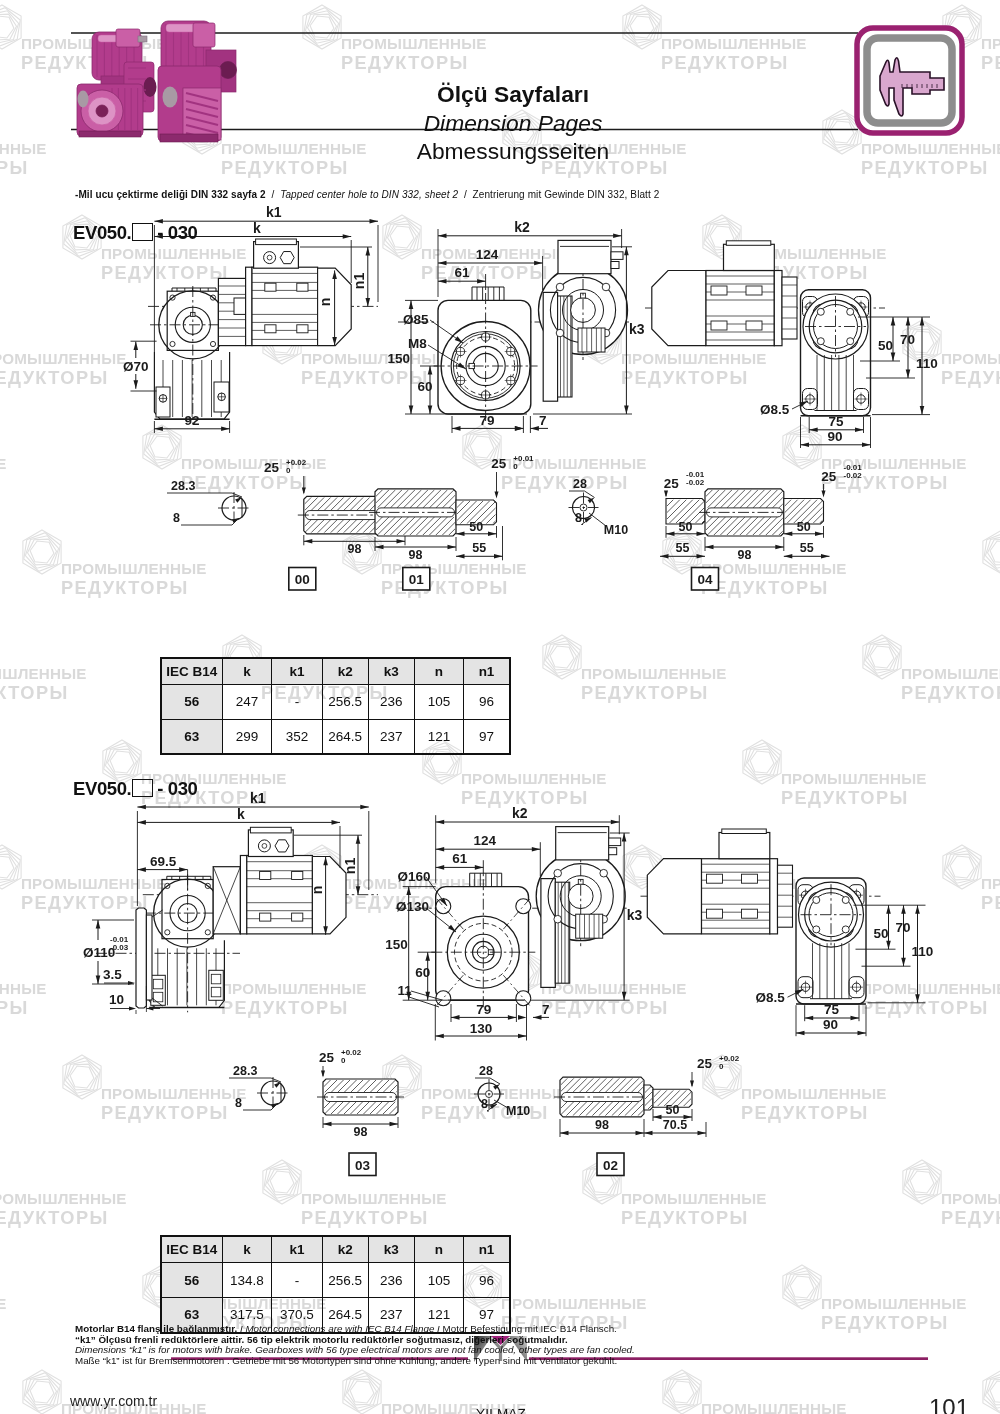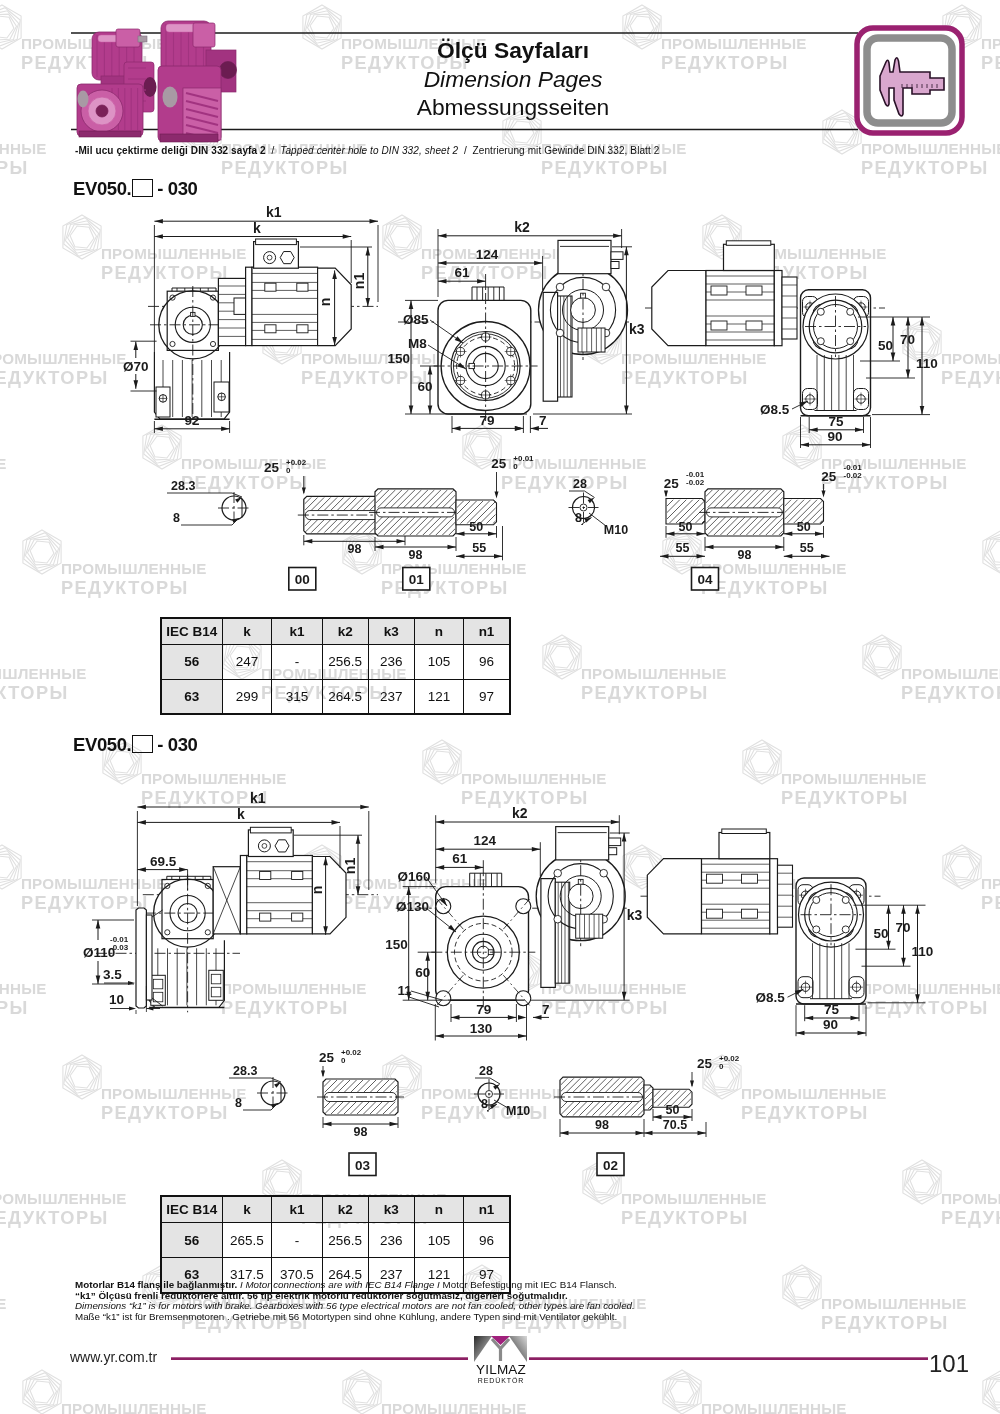--- a/index.html
+++ b/index.html
@@ -1,19 +1,19 @@
 <!DOCTYPE html>
 <html><head><meta charset="utf-8">
 <style>
 * { margin:0; padding:0; box-sizing:border-box; }
 body { font-family:"Liberation Sans", sans-serif; background:#ffffff; }
 #page { position:relative; width:1000px; height:1414px; overflow:hidden; background:#fff; }
-.abs { position:absolute; }
+.abs { position:absolute;margin-top:44px; }
 svg { position:absolute; left:0; top:0; }
-.dt { position:absolute; border-collapse:collapse; table-layout:fixed; border:2.2px solid #111; }
+.dt { position:absolute; border-collapse:collapse; table-layout:fixed; border:2.2px solid #111;margin-top:40px; }
 .dt td { border:1.1px solid #111; text-align:center; font-size:13.5px; color:#111; }
 .dt tr { height:35px; }
 .dt tr.hd { height:26.4px; background:#e4e4e4; }
 .dt td.g { background:#e4e4e4; }
 .hbox { display:inline-block; width:21px; height:18px; border:1.8px solid #111; vertical-align:-2px; margin:0 4px 0 1px; }
 </style></head>
 <body>
 <div id="page">
 <svg width="1000" height="1414" viewBox="0 0 1000 1414">
       <defs>
@@ -1244,21 +1244,21 @@
           <td>247</td>
           <td>-</td>
           <td>256.5</td>
           <td>236</td>
           <td>105</td>
           <td>96</td>
         </tr>
         <tr>
           <td class="g"><b>63</b></td>
           <td>299</td>
-          <td>315</td>
+          <td>352</td>
           <td>264.5</td>
           <td>237</td>
           <td>121</td>
           <td>97</td>
         </tr>
       </tbody>
     </table>
 <table class="dt" style="left:160.0px;top:1195.2px;">
       <colgroup>
         <col style="width:61.2px">
@@ -1274,21 +1274,21 @@
           <td><b>IEC B14</b></td>
           <td><b>k</b></td>
           <td><b>k1</b></td>
           <td><b>k2</b></td>
           <td><b>k3</b></td>
           <td><b>n</b></td>
           <td><b>n1</b></td>
         </tr>
         <tr>
           <td class="g"><b>56</b></td>
-          <td>265.5</td>
+          <td>134.8</td>
           <td>-</td>
           <td>256.5</td>
           <td>236</td>
           <td>105</td>
           <td>96</td>
         </tr>
         <tr>
           <td class="g"><b>63</b></td>
           <td>317.5</td>
           <td>370.5</td>

